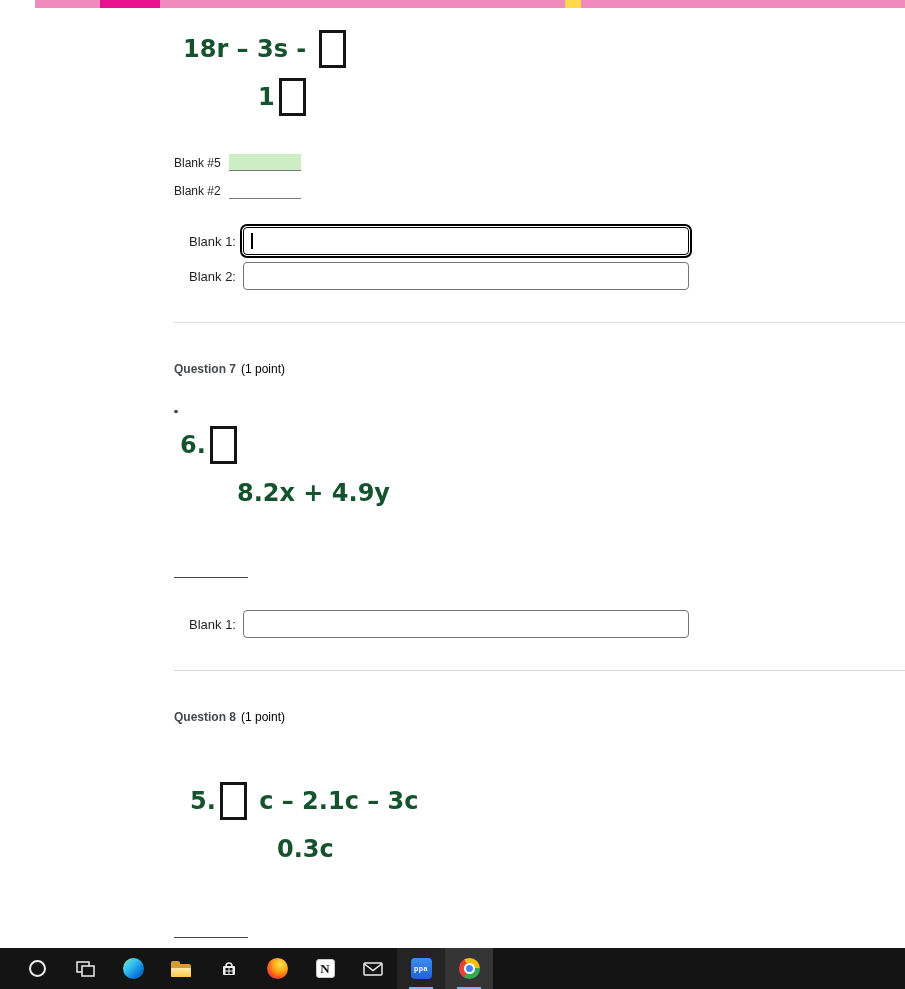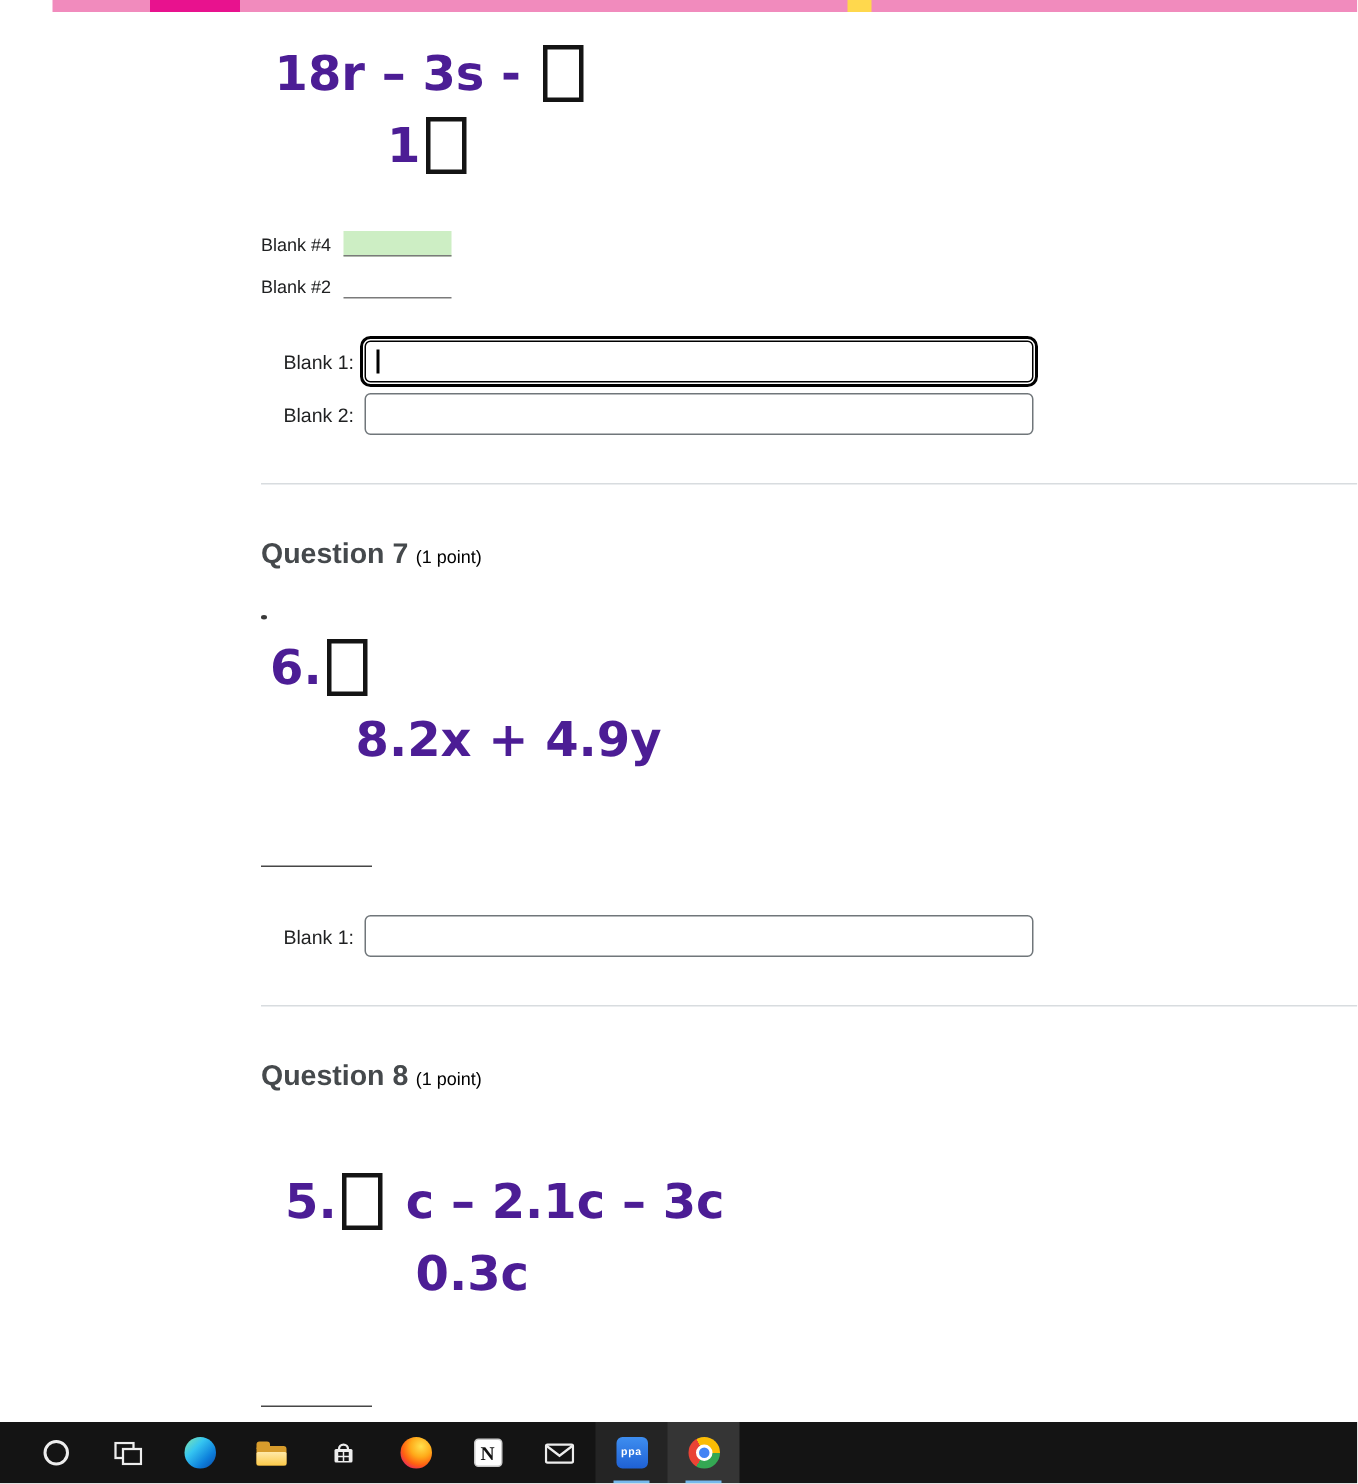--- a/index.html
+++ b/index.html
@@ -6,37 +6,37 @@
   html,body { width:905px; height:989px; background:#fff; font-family:"Liberation Sans", sans-serif; }
   .page { position:relative; width:905px; height:989px; background:#ffffff; overflow:hidden; }
 
   
   .banner { position:absolute; top:0; left:35px; width:870px; height:8px; background:#f18bbd; }
   .banner-accent { position:absolute; top:0; left:65px; width:60px; height:8px; background:#e8128e; }
   .banner-yellow { position:absolute; top:0; left:530px; width:16px; height:8px; background:#ffd84d; }
 
   
   .math-line { position:absolute; display:flex; align-items:center; height:46px;
-               font-family:"DejaVu Sans", sans-serif; font-weight:700; font-size:32px; color:#4c1d95; white-space:pre; }
+               font-family:"DejaVu Sans", sans-serif; font-weight:700; font-size:24px; color:#14532d; white-space:pre; }
   .math-box { display:inline-block; width:27px; height:38px; border:3px solid #141414; margin:0 4px; background:#fff; }
 
   .small-label { position:absolute; font-size:12px; color:#202122; }
   .blank-line { position:absolute; width:72px; height:17px; border-bottom:1px solid #7a7a7a; }
   .blank-green { background:#cdeec4; }
 
   .input-label { position:absolute; font-size:13px; color:#1f2021; }
   .answer-input { position:absolute; width:446px; height:28px; background:#fff;
                   border:1px solid #70767a; border-radius:4px; padding:0 8px; font-size:14px; color:#1f2021; }
   .answer-input.focused { border:1px solid #000; outline:2px solid #000; outline-offset:1px; }
   .caret { position:absolute; width:2px; height:16px; background:#000; }
 
   .divider { position:absolute; left:174px; width:731px; height:1px; background:#d8dcdf; }
   .short-line { position:absolute; left:174px; width:74px; height:1px; background:#474747; }
   .q-header { position:absolute; left:174px; }
-  .q-title { font-size:19px; font-weight:bold; color:#45494c; }
+  .q-title { font-size:12px; font-weight:bold; color:#45494c; }
   .q-points { font-size:12px; color:#000000; margin-left:5px; }
   .artifact-dot { position:absolute; width:4px; height:3px; background:#3a3a3a; border-radius:50%; }
 
   
   .taskbar { position:absolute; left:0; bottom:0; width:905px; height:41px; background:#141414;
              display:flex; align-items:stretch; padding-left:13px; }
   .task-slot { width:48px; display:flex; align-items:center; justify-content:center; position:relative; cursor:pointer; }
   .task-slot.open { background:rgba(255,255,255,0.07); }
   .task-slot.active { background:rgba(255,255,255,0.14); }
   .task-slot.open::after, .task-slot.active::after { content:""; position:absolute; bottom:0; left:12px; width:24px; height:2px; background:#76b9ed; }
@@ -73,21 +73,21 @@
 
   <div class="math-line" style="left:183px; top:26px;">
     <span>18r – 3s - </span>
     <span class="math-box"></span>
   </div>
   <div class="math-line" style="left:258px; top:74px;">
     <span>1</span>
     <span class="math-box"></span>
   </div>
 
-  <div class="small-label" style="left:174px; top:156px;">Blank #4</div>
+  <div class="small-label" style="left:174px; top:156px;">Blank #5</div>
   <div class="blank-line blank-green" style="left:229px; top:154px;"></div>
 
   <div class="small-label" style="left:174px; top:184px;">Blank #2</div>
   <div class="blank-line" style="left:229px; top:182px;"></div>
 
   <div class="input-label" style="left:189px; top:234px;">Blank 1:</div>
   <input class="answer-input focused" style="left: 243px; top: 227px;" type="text" value="">
   <div class="caret" style="left:251px; top:233px;"></div>
 
   <div class="input-label" style="left:189px; top:269px;">Blank 2:</div>

